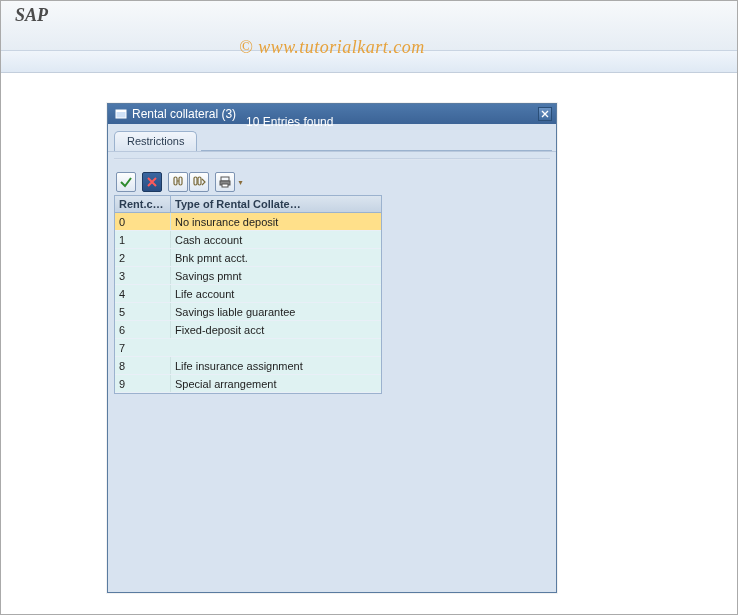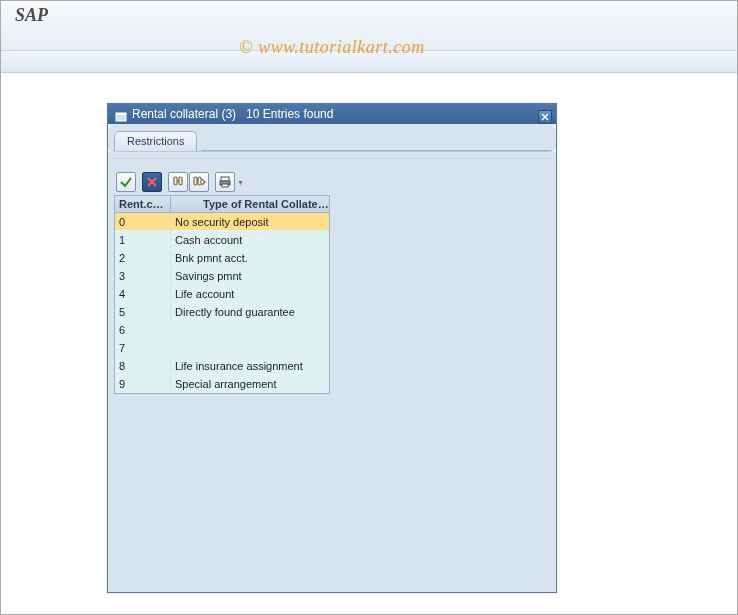--- a/index.html
+++ b/index.html
@@ -54,21 +54,21 @@
     box-shadow: 0 0 0 1px rgba(0,0,0,0.05);
   }
   .dlg-title {
     background: linear-gradient(to bottom, #4d78ab, #3b6396);
     color: #fff;
     height: 20px;
     line-height: 20px;
     padding: 0 4px 0 6px;
     font-size: 12px;
     display: flex;
-    align-items: flex-end;
+    align-items: center;
   }
   .dlg-title-icon {
     width: 14px; height: 14px;
     margin-right: 4px;
     display: inline-flex; align-items: center; justify-content: center;
   }
   .dlg-title-text { flex: 0 0 auto; }
   .dlg-title-sub { margin-left: 10px; flex: 1 1 auto; margin-top: 16px; }
   .dlg-close {
     width: 14px; height: 14px;
@@ -78,21 +78,20 @@
     color: #fff; font-size: 9px; font-weight: bold;
     cursor: pointer;
   }
   .tab-strip {
     background: #d8e3f0;
     padding: 4px 4px 0 6px;
     height: 28px;
     border-bottom: 1px solid #b9c8dc;
     display: flex;
     align-items: flex-end;
-    border-radius: 8px;
   }
   .tab {
     background: linear-gradient(to bottom,#f1f5fb,#dbe5f1);
     border: 1px solid #9bb2ce;
     border-bottom: none;
     border-top-left-radius: 5px;
     border-top-right-radius: 5px;
     padding: 3px 12px 3px 12px;
     font-size: 11px;
     color: #2b3d52;
@@ -137,37 +136,37 @@
   .tb-drop {
     width: 9px; height: 20px;
     display: flex; align-items: center; justify-content: center;
     font-size: 8px; color: #8a6d3b;
     cursor: pointer;
   }
   .grid {
     border: 1px solid #9bb2ce;
     background: #fff;
     margin-top: 1px;
-    width: 216px;
+    width: 268px;
   }
   .grid-header {
     display: flex;
     background: linear-gradient(to bottom,#dbe5ef,#c5d3e3);
     border-bottom: 1px solid #9bb2ce;
   }
   .gh-cell {
     border-right: 1px solid #9bb2ce;
     padding: 2px 4px;
     font-size: 11px;
     font-weight: bold;
     color: #2b3d52;
     white-space: nowrap;
     overflow: hidden;
   }
-  .gh-cell:last-child { border-right: none; margin-left: 28px; }
+  .gh-cell:last-child { border-right: none; }
   .col-code { width: 56px; flex: 0 0 56px; }
   .col-type { flex: 1 1 auto; }
   .grid-body { }
   .row {
     display: flex;
     border-bottom: 1px solid #e9eff7;
     background: #dff2f2;
   }
   .row.sel { background: #ffe08a; }
   .cell {
@@ -255,44 +254,45 @@
     </div>
 
     <div class="grid">
       <div class="grid-header">
         <div class="gh-cell col-code">Rent.c…</div>
         <div class="gh-cell col-type">Type of Rental Collate…</div>
       </div>
       <div class="grid-body" id="grid-body">
           <div class="row sel">
             <div class="cell col-code">0</div>
-            <div class="cell col-type">No security deposit</div>
+            <div class="cell col-type">No insurance deposit</div>
           </div>
           <div class="row">
             <div class="cell col-code">1</div>
             <div class="cell col-type">Cash account</div>
           </div>
           <div class="row">
             <div class="cell col-code">2</div>
             <div class="cell col-type">Bnk pmnt acct.</div>
           </div>
           <div class="row">
             <div class="cell col-code">3</div>
             <div class="cell col-type">Savings pmnt</div>
           </div>
           <div class="row">
             <div class="cell col-code">4</div>
             <div class="cell col-type">Life account</div>
           </div>
           <div class="row">
             <div class="cell col-code">5</div>
-            <div class="cell col-type">Directly found guarantee</div>
+            <div class="cell col-type">Savings liable guarantee</div>
           </div>
           <div class="row">
             <div class="cell col-code">6</div>
+            <div class="cell col-type">Fixed-deposit acct</div>
           </div>
           <div class="row">
             <div class="cell col-code">7</div>
           </div>
           <div class="row">
             <div class="cell col-code">8</div>
             <div class="cell col-type">Life insurance assignment</div>
           </div>
           <div class="row">
             <div class="cell col-code">9</div>

